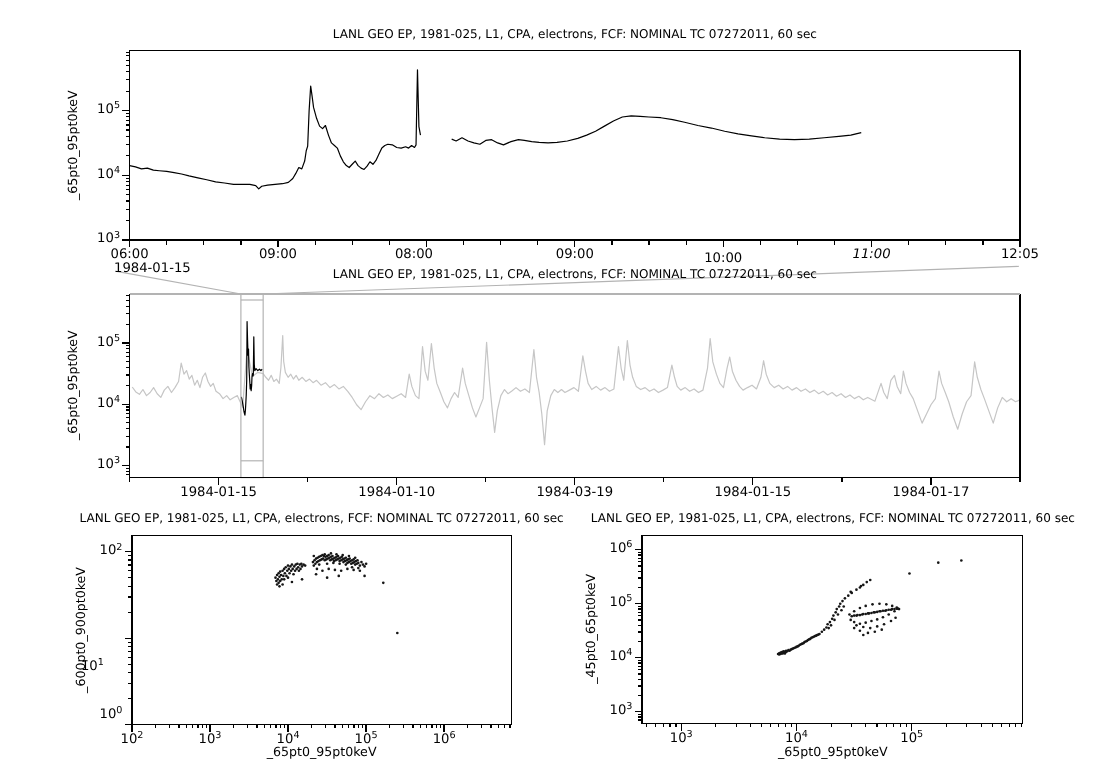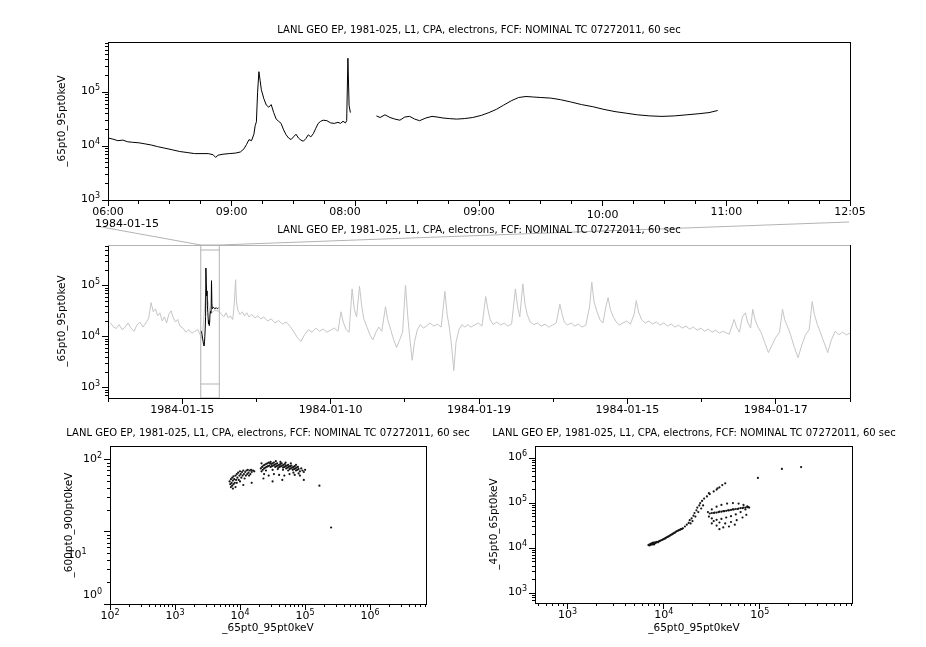--- a/index.html
+++ b/index.html
@@ -576,28 +576,28 @@
 
   <div class="xlab" style="left:268px;top:621px">_65pt0_95pt0keV</div>
   <div class="xlab" style="left:694px;top:621px">_65pt0_95pt0keV</div>
 
   <div class="datelab" style="left:95px;top:217px">1984-01-15</div>
 <div class="tick-x" style="left: 108px; top: 205px;">06:00</div>
     <div class="tick-x" style="left: 231.667px; top: 205px;">09:00</div>
     <div class="tick-x" style="left: 345px; top: 205px;">08:00</div>
     <div class="tick-x" style="left: 479px; top: 205px;">09:00</div>
     <div class="tick-x" style="left: 602.667px; top: 208px;">10:00</div>
-    <div class="tick-x" style="left: 726.333px; top: 205px;">11:00</div>
+    <div class="tick-x" style="left: 726.333px; top: 205px; font-style: italic;">11:00</div>
     <div class="tick-x" style="left: 850px; top: 205px;">12:05</div>
     <div class="tick-ye" style="left: 50px; top: 192px;">10<span class="exp">3</span></div>
     <div class="tick-ye" style="left: 50px; top: 138.075px;">10<span class="exp">4</span></div>
     <div class="tick-ye" style="left: 50px; top: 84.1502px;">10<span class="exp">5</span></div>
     <div class="tick-x" style="left: 182.2px; top: 403px;">1984-01-15</div>
     <div class="tick-x" style="left: 330.6px; top: 403px;">1984-01-10</div>
-    <div class="tick-x" style="left: 479px; top: 403px;">1984-01-19</div>
+    <div class="tick-x" style="left: 479px; top: 403px;">1984-03-19</div>
     <div class="tick-x" style="left: 627.4px; top: 403px;">1984-01-15</div>
     <div class="tick-x" style="left: 775.8px; top: 403px;">1984-01-17</div>
     <div class="tick-ye" style="left: 50px; top: 379.8px;">10<span class="exp">3</span></div>
     <div class="tick-ye" style="left: 50px; top: 328.8px;">10<span class="exp">4</span></div>
     <div class="tick-ye" style="left: 50px; top: 277.8px;">10<span class="exp">5</span></div>
     <div class="tick-xe" style="left: 110px; top: 609px;">10<span class="exp">2</span></div>
     <div class="tick-xe" style="left: 175.021px; top: 609px;">10<span class="exp">3</span></div>
     <div class="tick-xe" style="left: 240.041px; top: 609px;">10<span class="exp">4</span></div>
     <div class="tick-xe" style="left: 305.062px; top: 609px;">10<span class="exp">5</span></div>
     <div class="tick-xe" style="left: 370.082px; top: 609px;">10<span class="exp">6</span></div>

